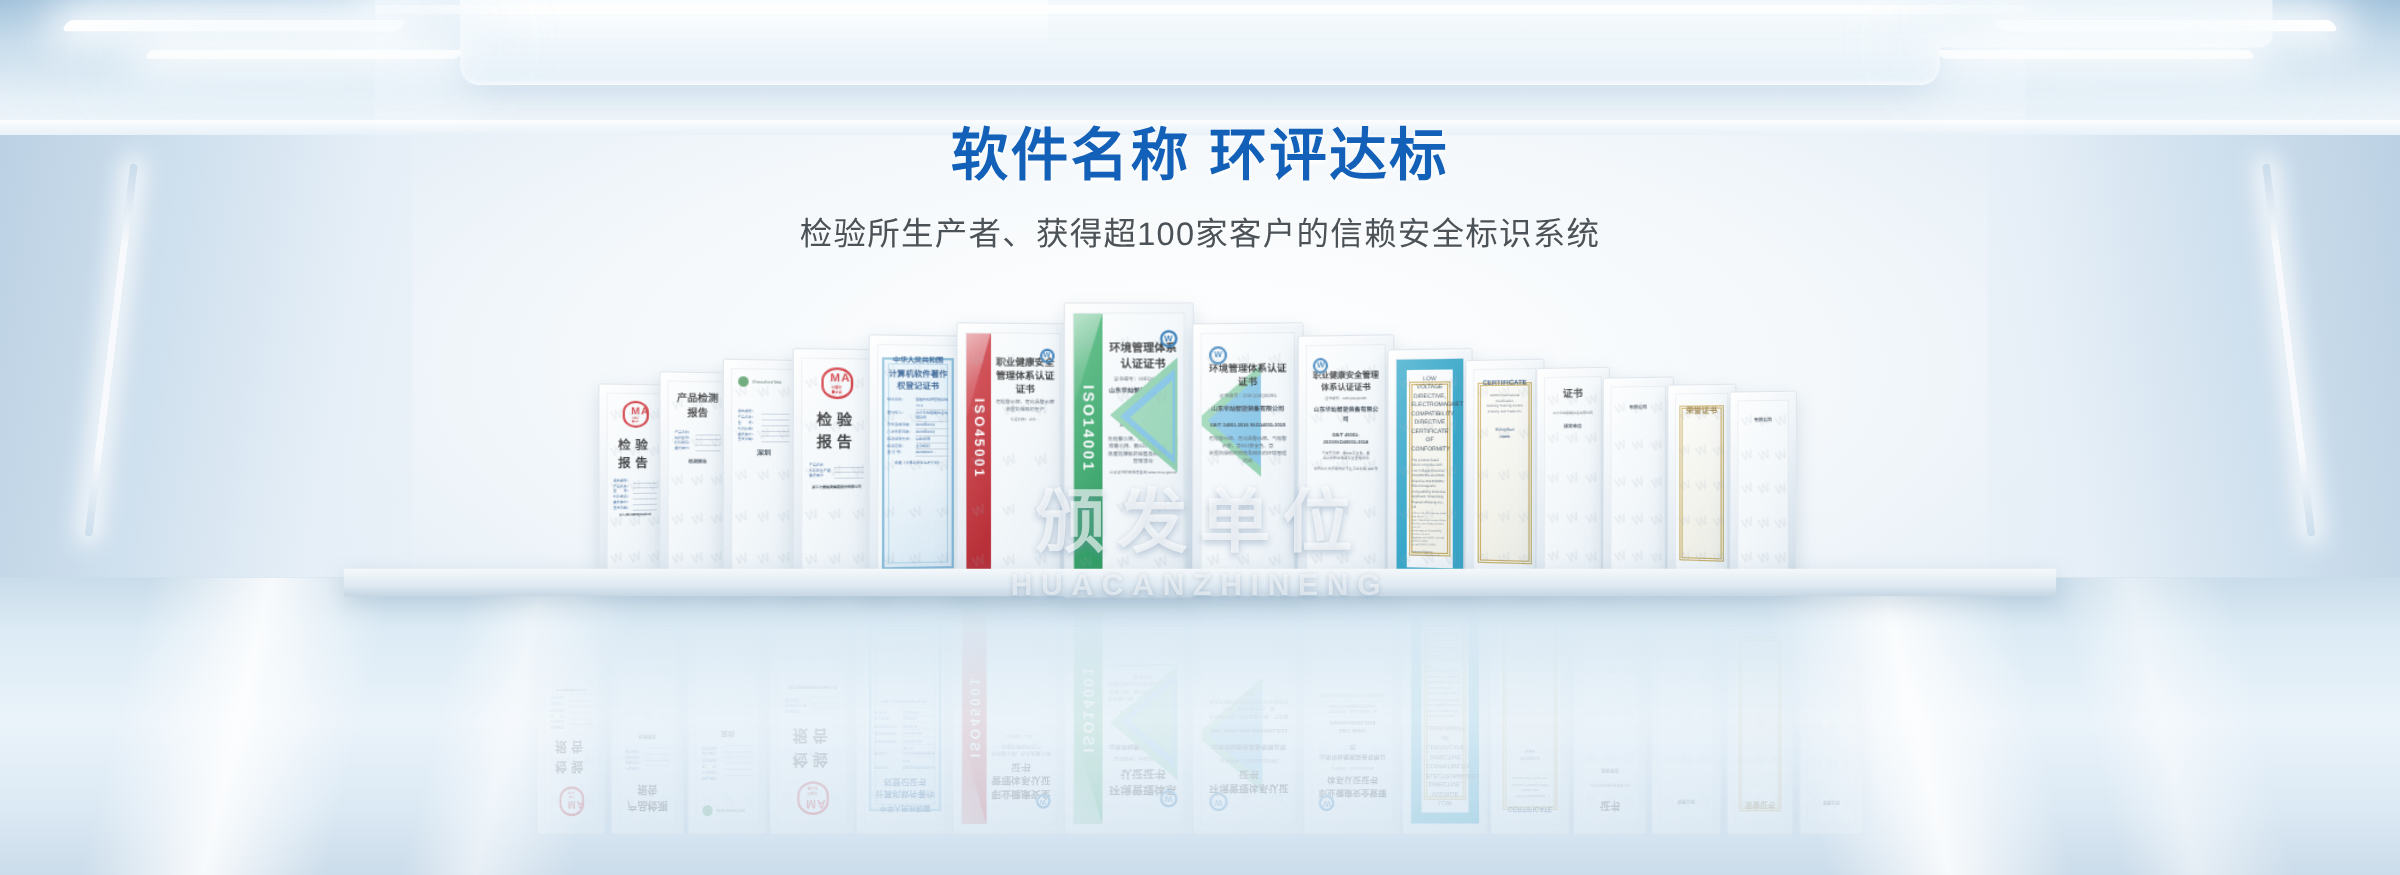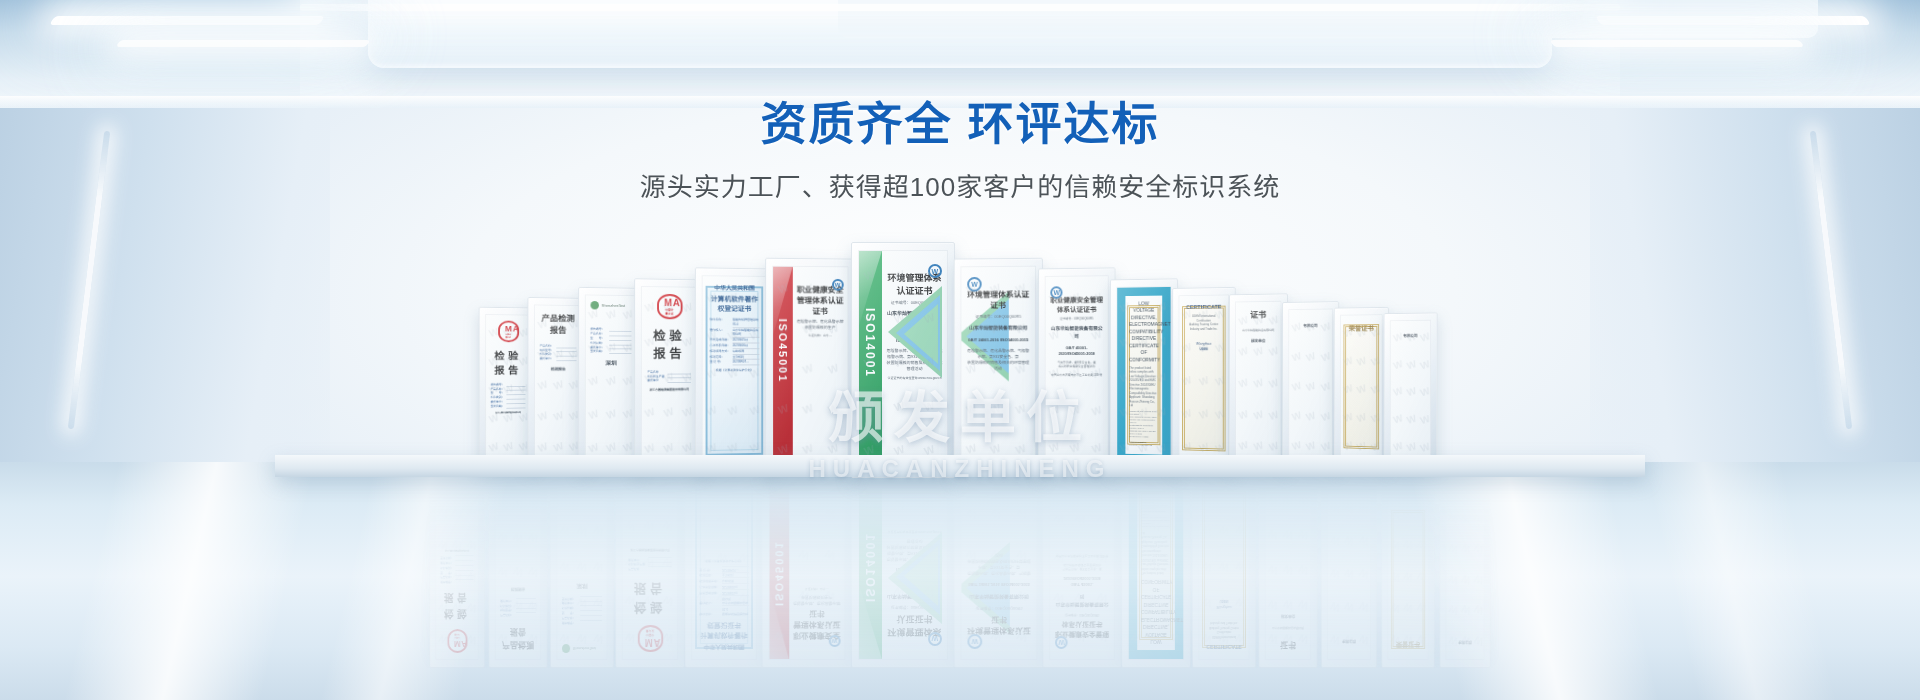--- a/index.html
+++ b/index.html
@@ -257,22 +257,22 @@
       <div class="ceil-inner"></div>
     </div>
     <div class="light-strip ls5"></div>
     <div class="light-strip ls1"></div>
     <div class="light-strip ls2"></div>
     <div class="light-strip ls3"></div>
     <div class="light-strip ls4"></div>
   </div>
 
   <div class="headline">
-    <div class="title">资质齐全 环评达标</div>
-    <div class="subtitle">源头实力工厂、获得超100家客户的信赖安全标识系统</div>
+    <div class="title">软件名称 环评达标</div>
+    <div class="subtitle">检验所生产者、获得超100家客户的信赖安全标识系统</div>
   </div>
 
   <div class="floor">
     <div class="floor-shine"></div>
   </div>
 
   <div class="gallery" id="gallery">
       <div class="cert" style="width:64px;height:176px;margin-left:0px;transform:translateZ(-170px) rotateY(30deg);">
         <div class="sheet">
           <div class="cbody full" style="padding:12% 10%;">

